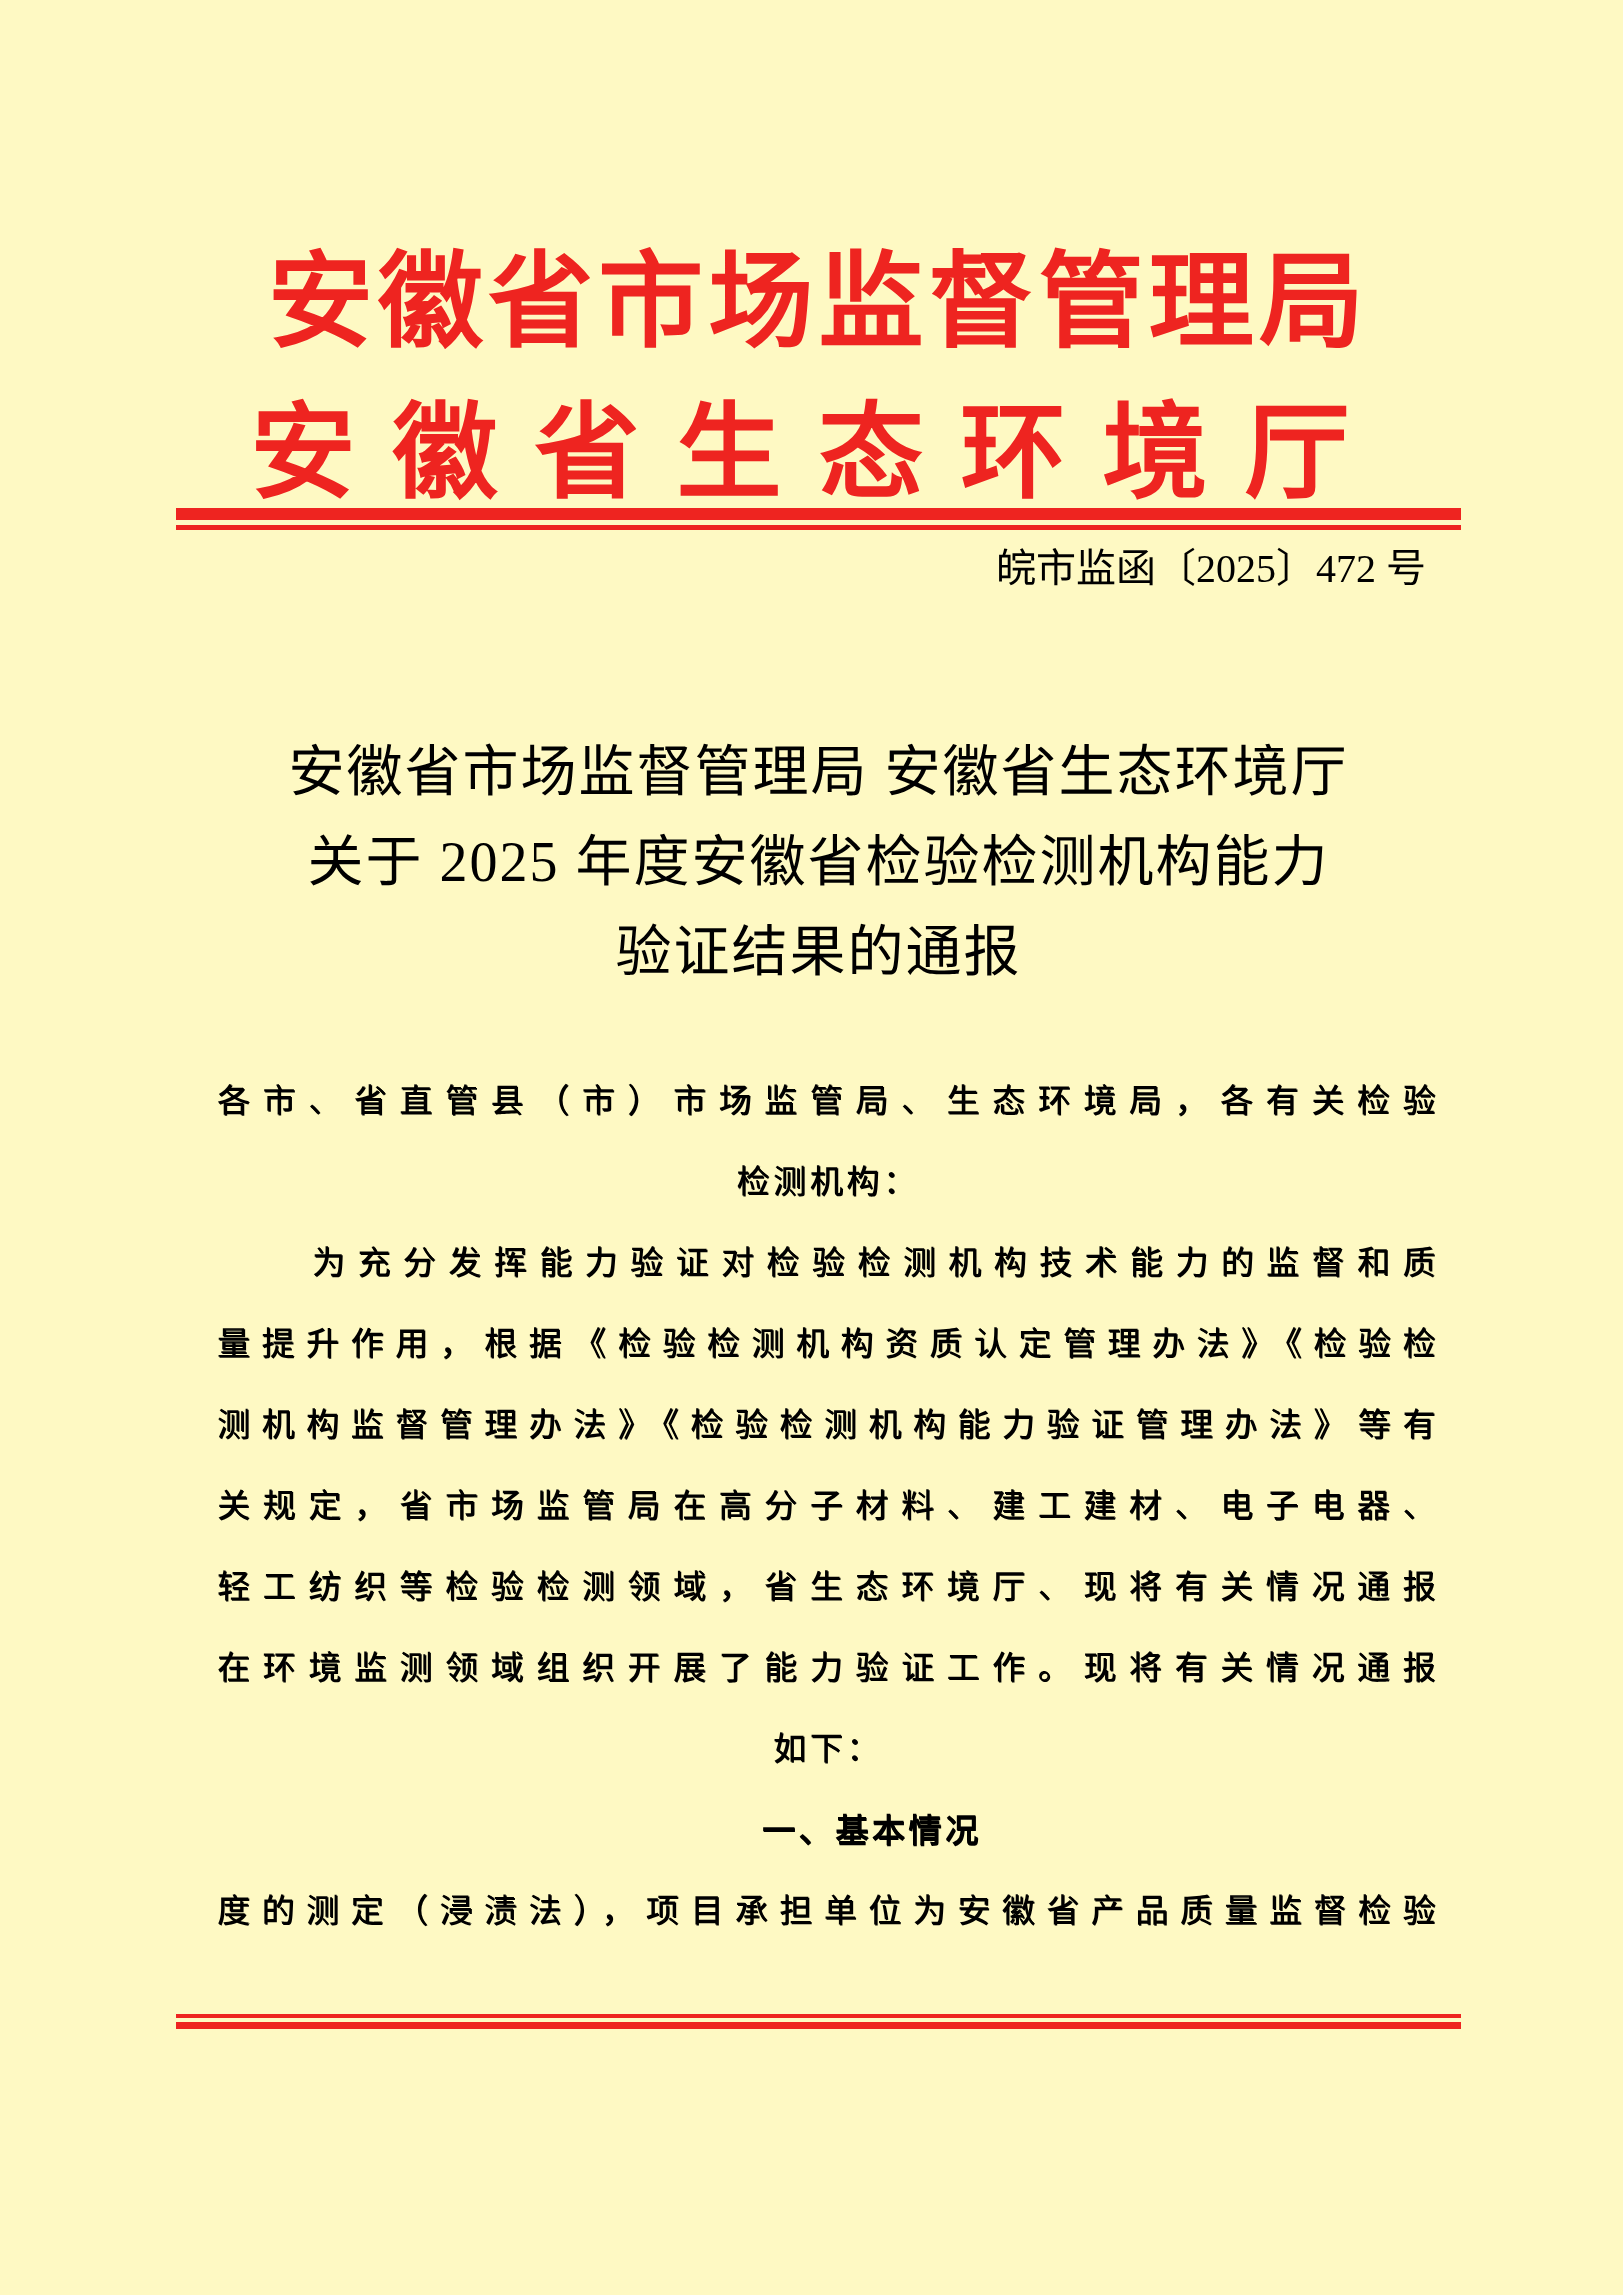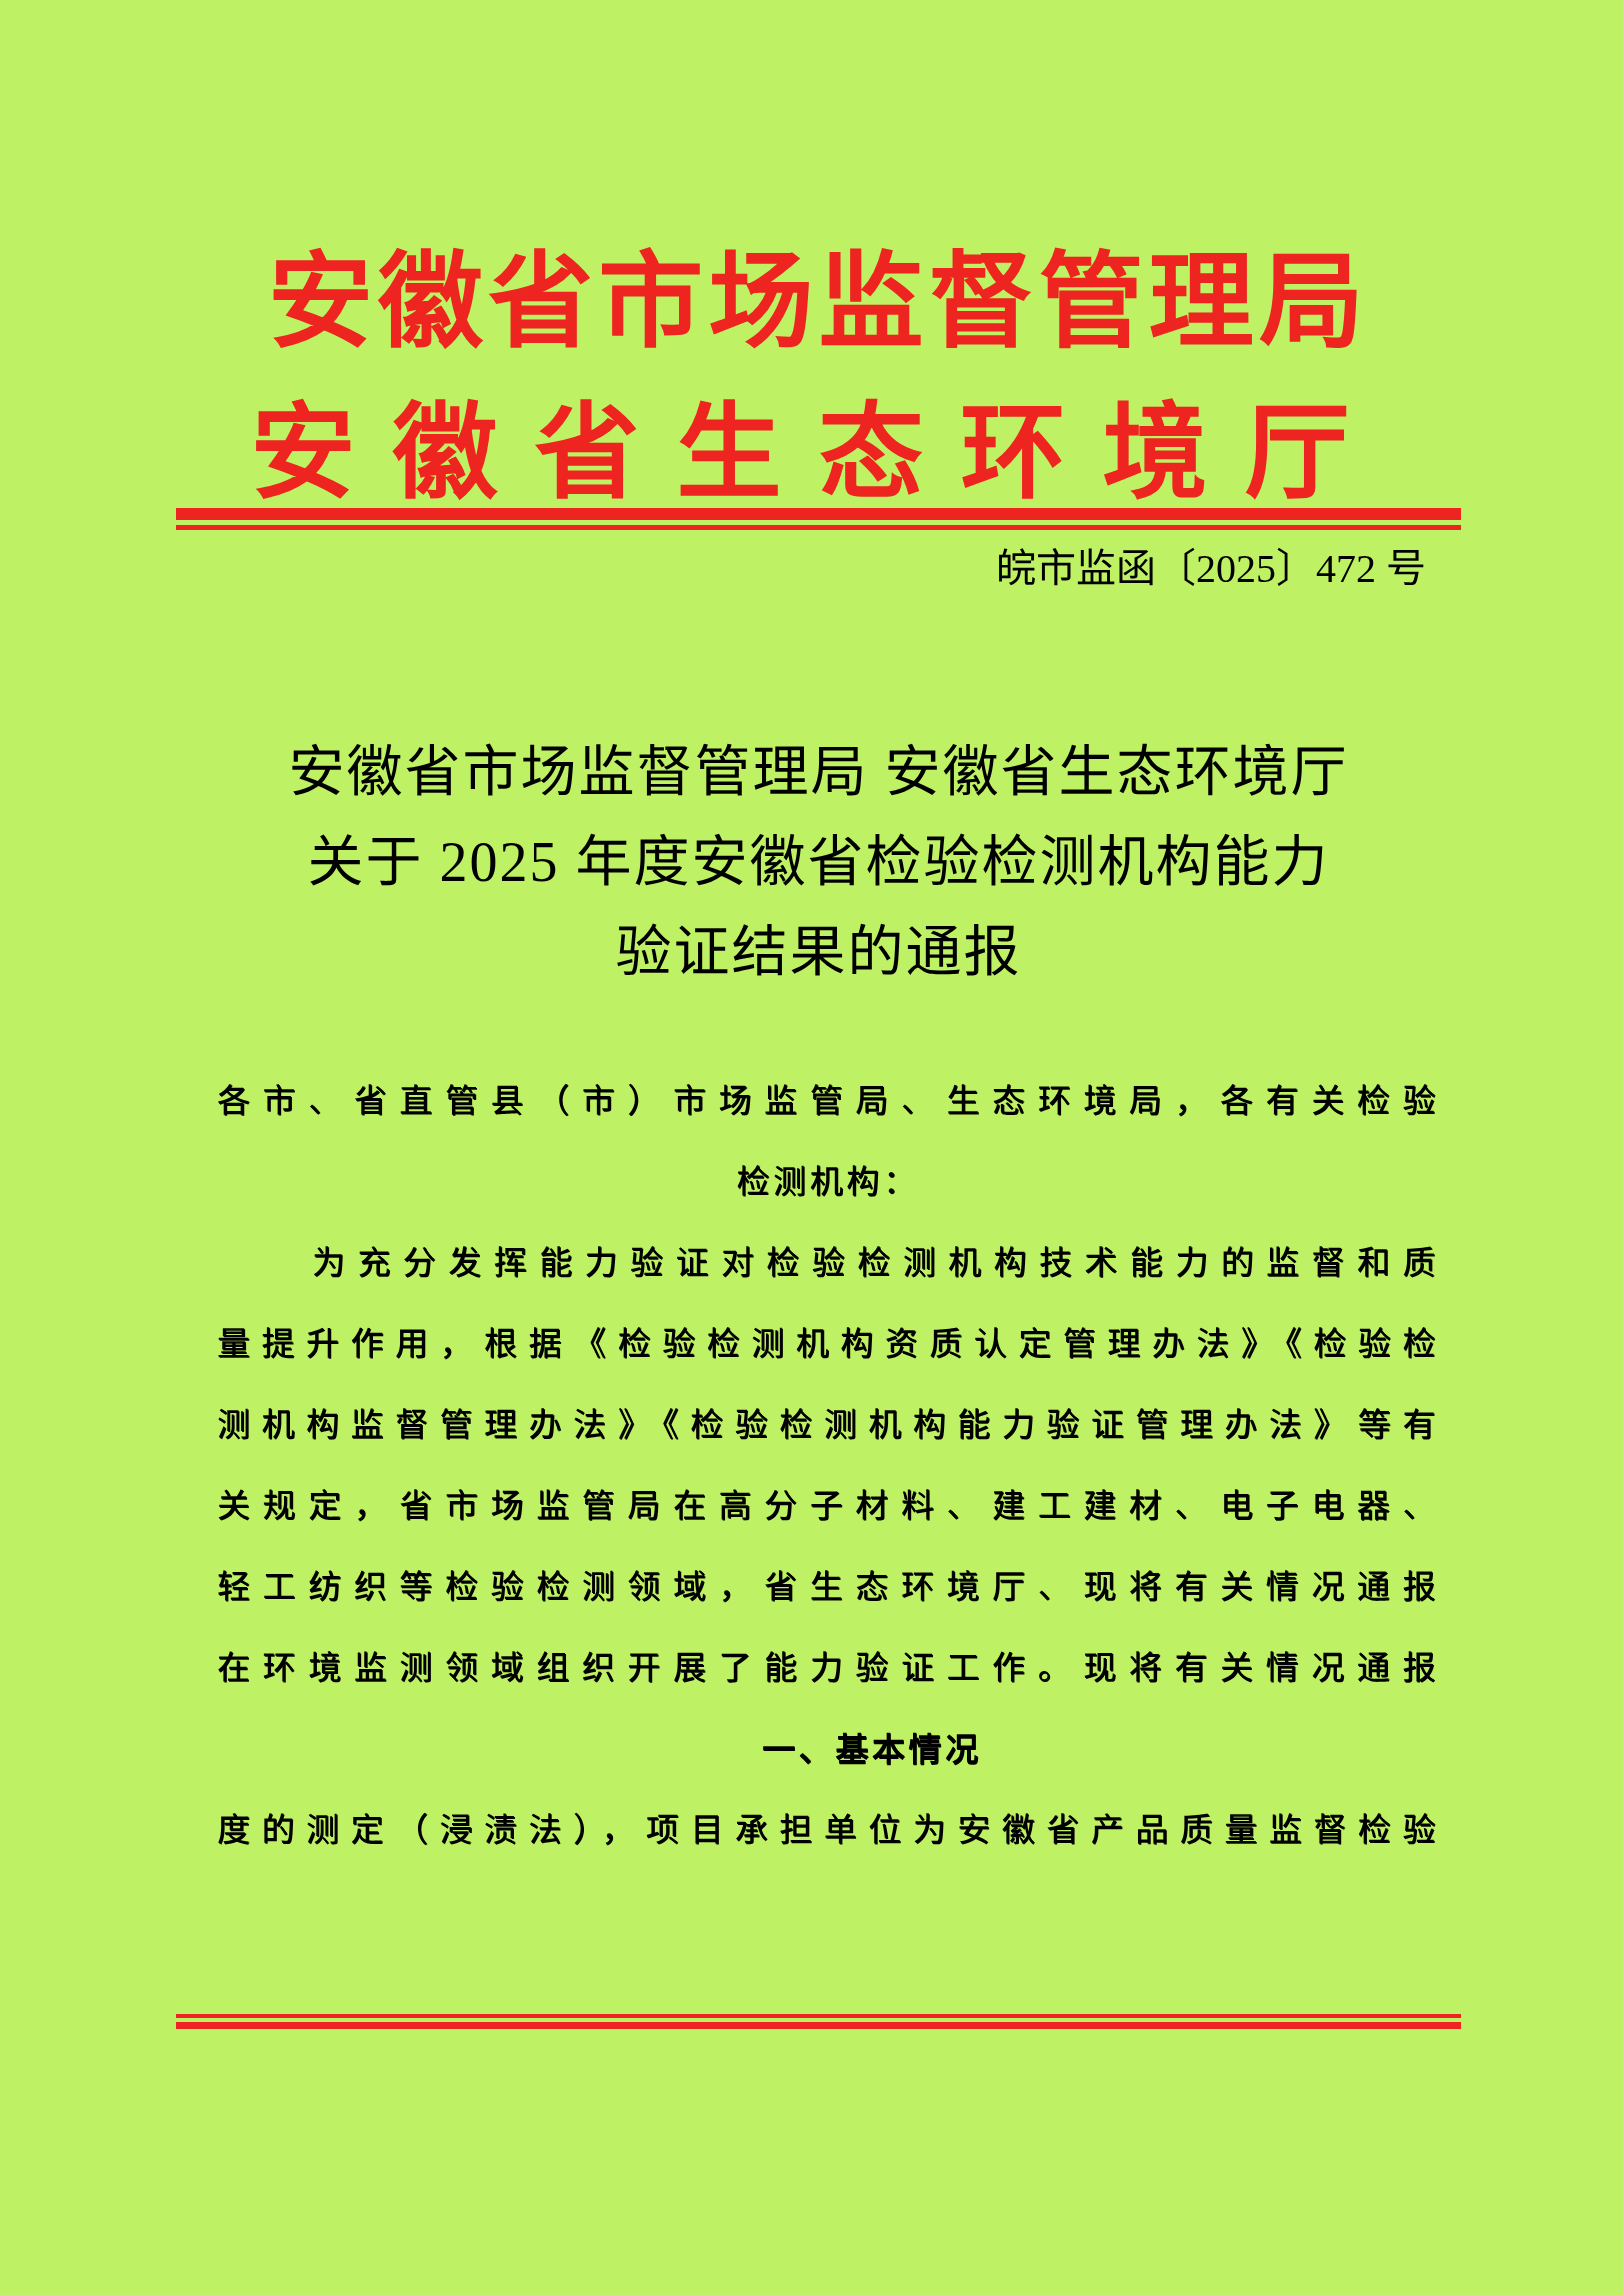--- a/index.html
+++ b/index.html
@@ -1,21 +1,21 @@
 <!DOCTYPE html>
 <html lang="zh-CN" style="--accent-red: #ee2420; --text-black: #000000; --paper-white: #ffffff;font-size:8.2px"><head>
 <meta charset="utf-8">
 <style>
   * { margin: 0; padding: 0; box-sizing: border-box; }
   html, body { background: #ffffff; }
   .page {
     position: relative;
     width: 1623px;
     height: 2295px;
-    background: #bef264;
+    background: #fef9c3;
     overflow: hidden;
     color: #000;
     font-family: "Liberation Serif", "DejaVu Serif", serif;
   }
   .abs-band { position: absolute; left: 176px; width: 1285px; }
 
   
   .org-line { color: var(--accent-red, #ee2420); font-weight: bold; text-align: center; white-space: nowrap; }
   .org-line-1 { top: 247px; font-size: 105px; line-height: 111px; letter-spacing: 5.1px; }
   .org-line-2 { top: 401px; font-size: 105px; line-height: 105px; letter-spacing: 37px; }
@@ -99,20 +99,21 @@
   <div class="body-text">
     <div class="bline fill">各市、省直管县（市）市场监管局、生态环境局，各有关检验</div>
     <div class="bline endl">检测机构：</div>
 
     <div class="bline fill ind">为充分发挥能力验证对检验检测机构技术能力的监督和质</div>
     <div class="bline fill">量提升作用，根据《检验检测机构资质认定管理办法》《检验检</div>
     <div class="bline fill">测机构监督管理办法》《检验检测机构能力验证管理办法》等有</div>
     <div class="bline fill">关规定，省市场监管局在高分子材料、建工建材、电子电器、</div>
     <div class="bline fill">轻工纺织等检验检测领域，省生态环境厅、现将有关情况通报</div>
     <div class="bline fill">在环境监测领域组织开展了能力验证工作。现将有关情况通报</div>
+    <div class="bline endl">如下：</div>
 
     <div class="bline endl h1">一、基本情况</div>
 
     <div class="bline fill">度的测定（浸渍法），项目承担单位为安徽省产品质量监督检验</div>
   </div>
 
   <div class="abs-band sep sep-bottom">
     <div class="thin"></div>
     <div class="gap-a"></div>
     <div class="thick"></div>

